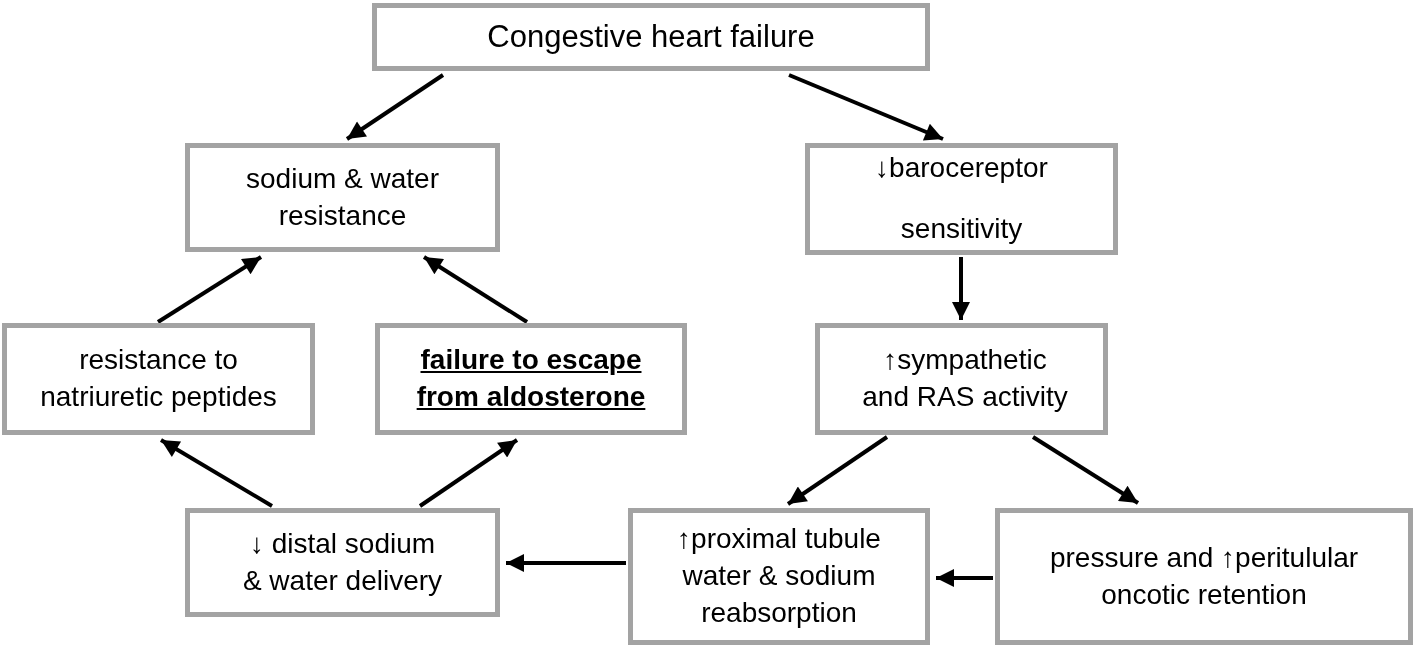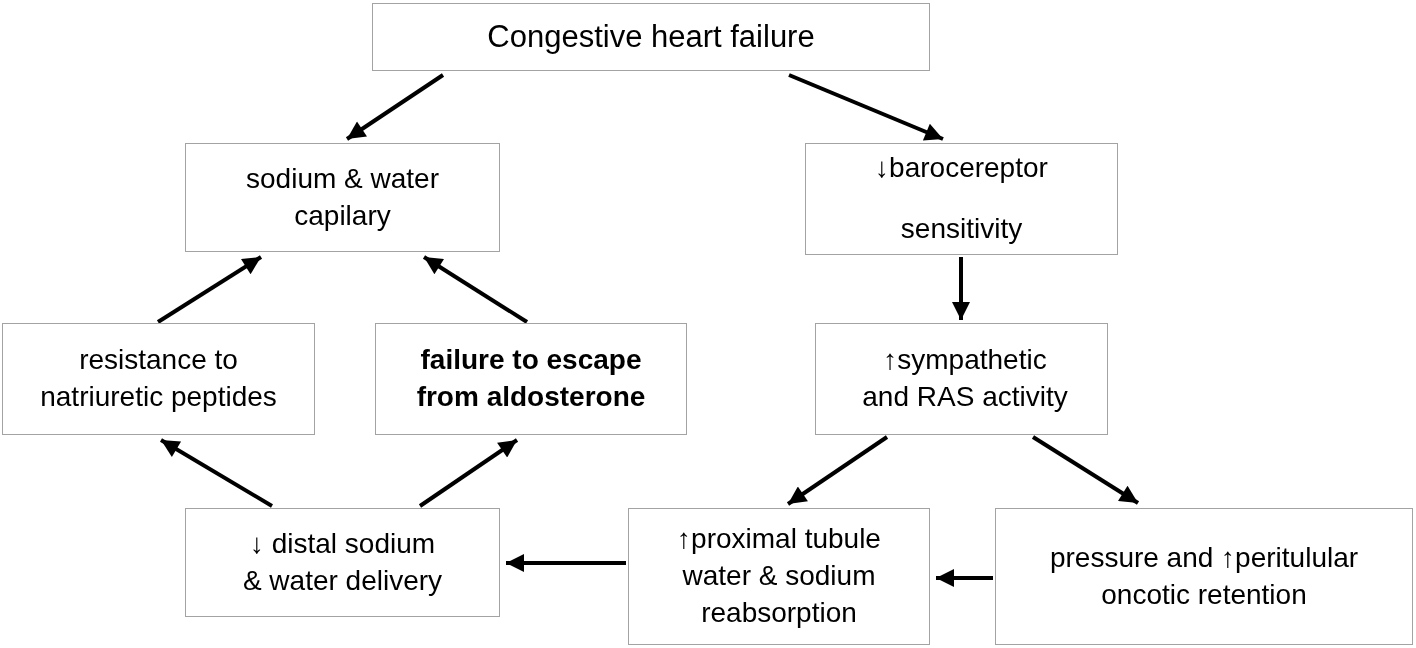--- a/index.html
+++ b/index.html
@@ -12,34 +12,34 @@
     width: 1416px;
     height: 648px;
     background: #ffffff;
     font-family: "Liberation Sans", sans-serif;
     color: #000000;
     overflow: hidden;
   }
   .node {
     position: absolute;
     box-sizing: border-box;
-    border: 1px solid #a3a3a3;
+    border: 5px solid #a3a3a3;
     background: #ffffff;
     display: flex;
     flex-direction: column;
     align-items: center;
     justify-content: center;
     text-align: center;
     font-size: 28px;
     line-height: 1.32;
     color: #000000;
   }
   .node .line { white-space: nowrap; }
   .node.title-box { font-size: 31px; }
-  .node.bold { font-weight: 700; }
+  .node.bold { font-weight: 700; text-decoration: underline; }
 
   #node-chf                { left: 372px; top: 3px;   width: 558px; height: 68px;  }
   #node-sodium-retention   { left: 185px; top: 143px; width: 315px; height: 109px; }
   #node-barocereptor       { left: 805px; top: 143px; width: 313px; height: 112px; gap: 24px; }
   #node-resistance         { left: 2px;   top: 323px; width: 313px; height: 112px; }
   #node-aldosterone        { left: 375px; top: 323px; width: 312px; height: 112px; }
   #node-sympathetic        { left: 815px; top: 323px; width: 293px; height: 112px; padding-left: 7px; }
   #node-distal             { left: 185px; top: 508px; width: 315px; height: 109px; }
   #node-proximal           { left: 628px; top: 508px; width: 302px; height: 137px; }
   #node-postglomerular     { left: 995px; top: 508px; width: 418px; height: 137px; }
@@ -78,21 +78,21 @@
     <line x1="626" y1="563" x2="506" y2="563" marker-end="url(#arrowhead)"></line>
     <line x1="993" y1="578" x2="936" y2="578" marker-end="url(#arrowhead)"></line>
   </svg>
 
   <div id="node-chf" class="node title-box">
     <div class="line">Congestive heart failure</div>
   </div>
 
   <div id="node-sodium-retention" class="node">
     <div class="line">sodium &amp; water</div>
-    <div class="line">capilary</div>
+    <div class="line">resistance</div>
   </div>
 
   <div id="node-barocereptor" class="node">
     <div class="line">↓barocereptor</div>
     <div class="line">sensitivity</div>
   </div>
 
   <div id="node-resistance" class="node">
     <div class="line">resistance to</div>
     <div class="line">natriuretic peptides</div>

